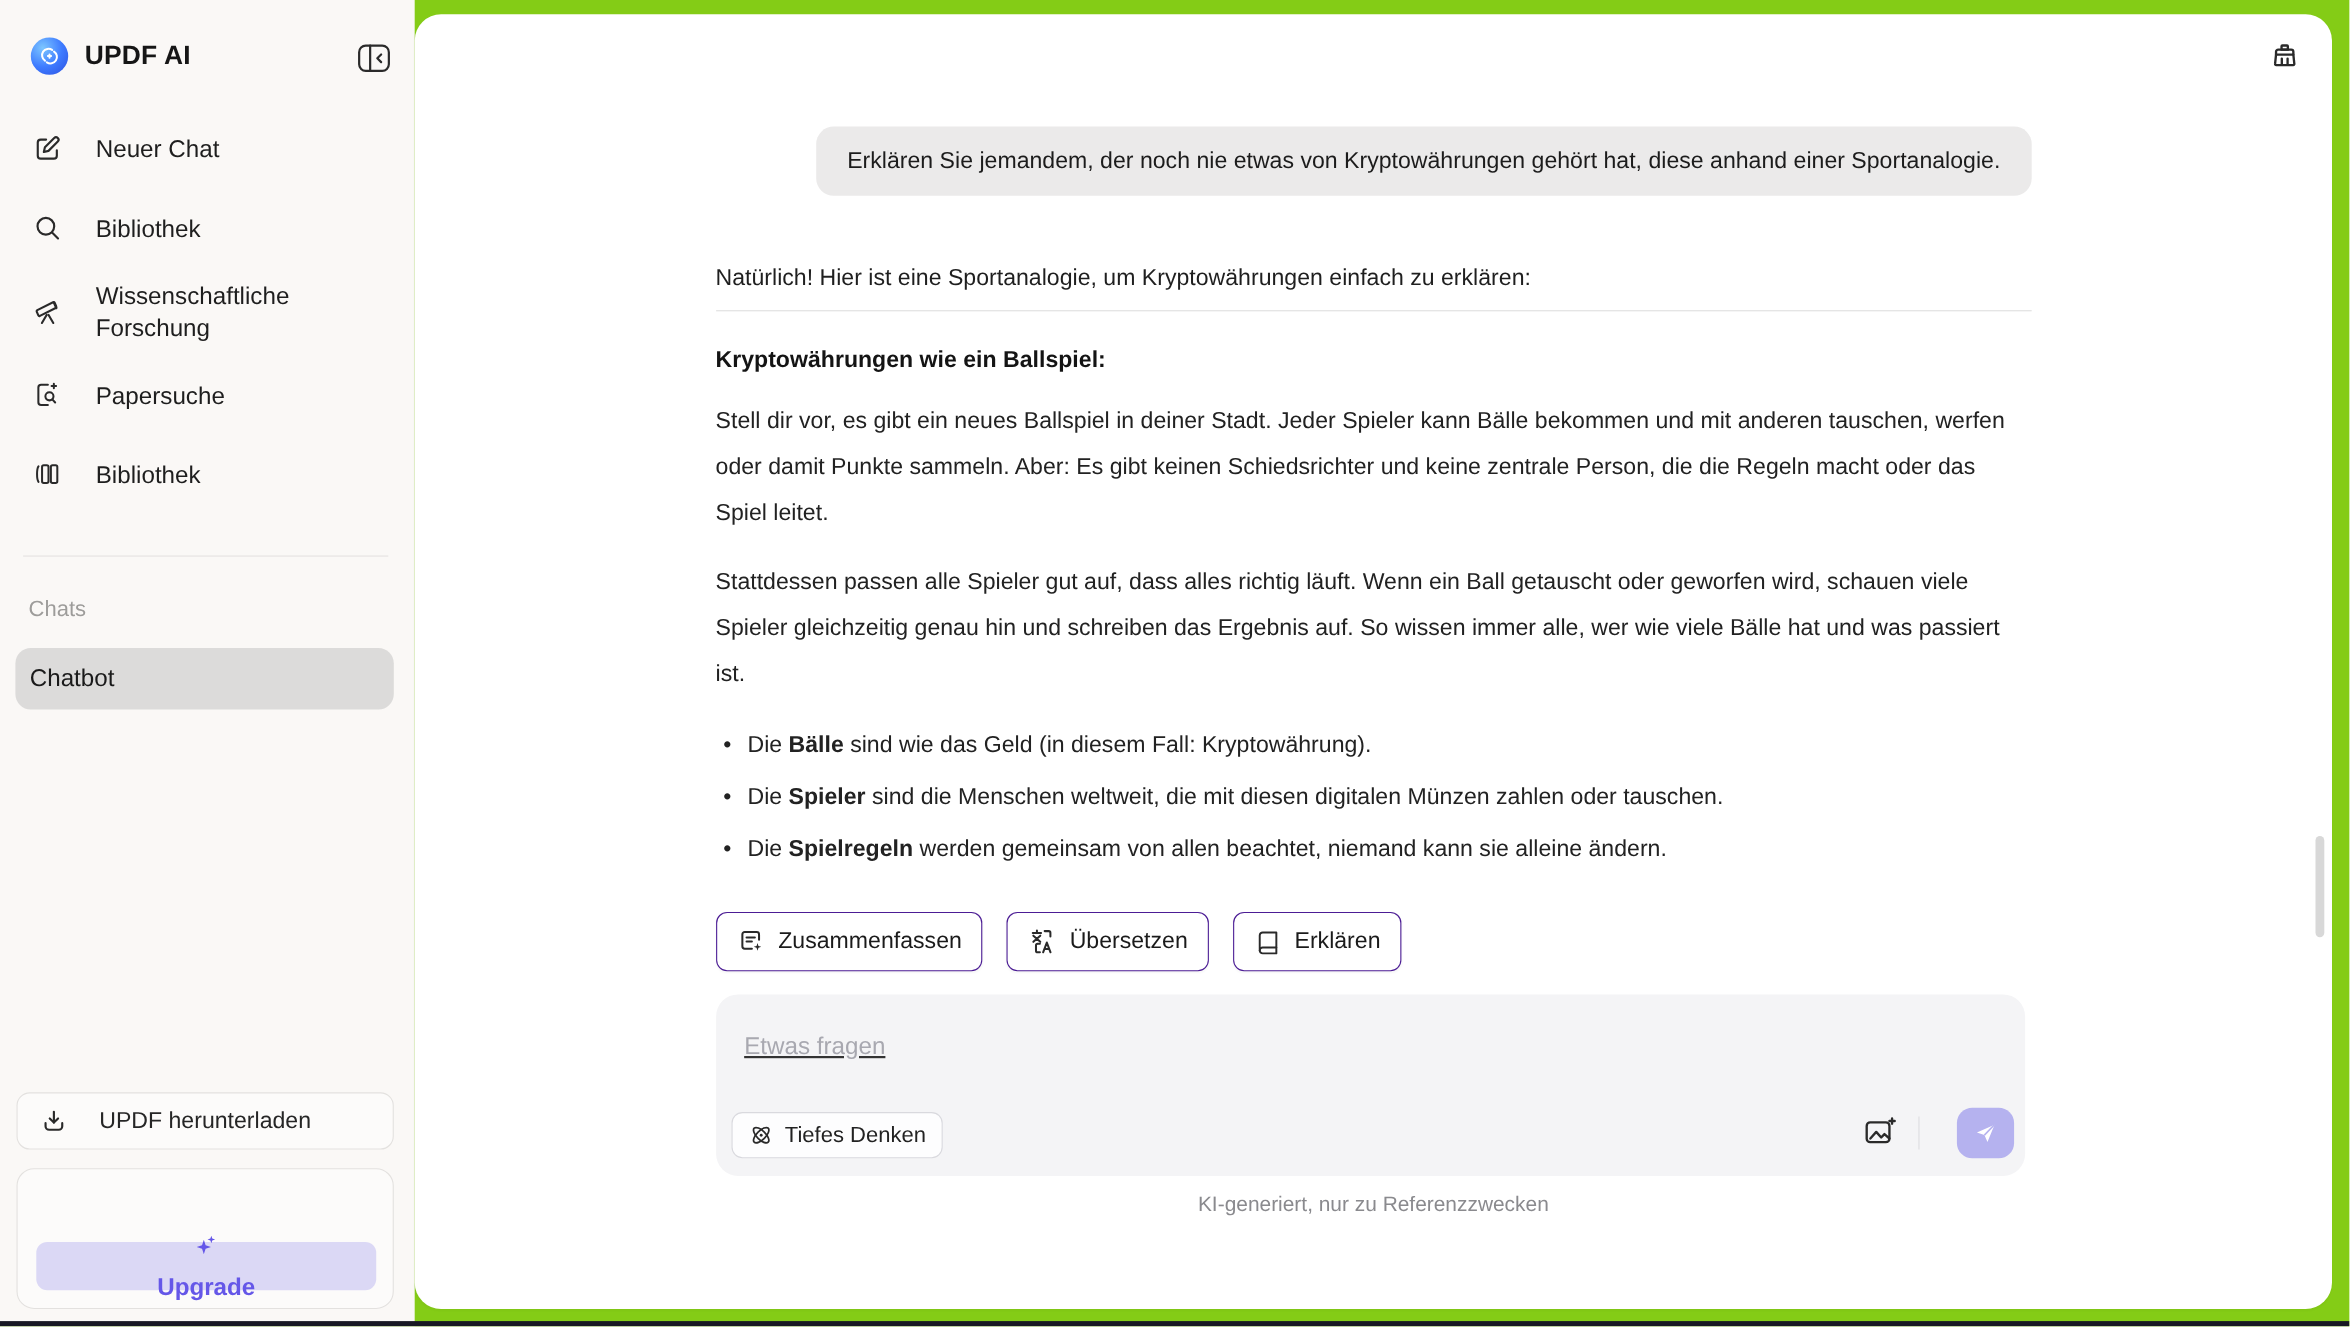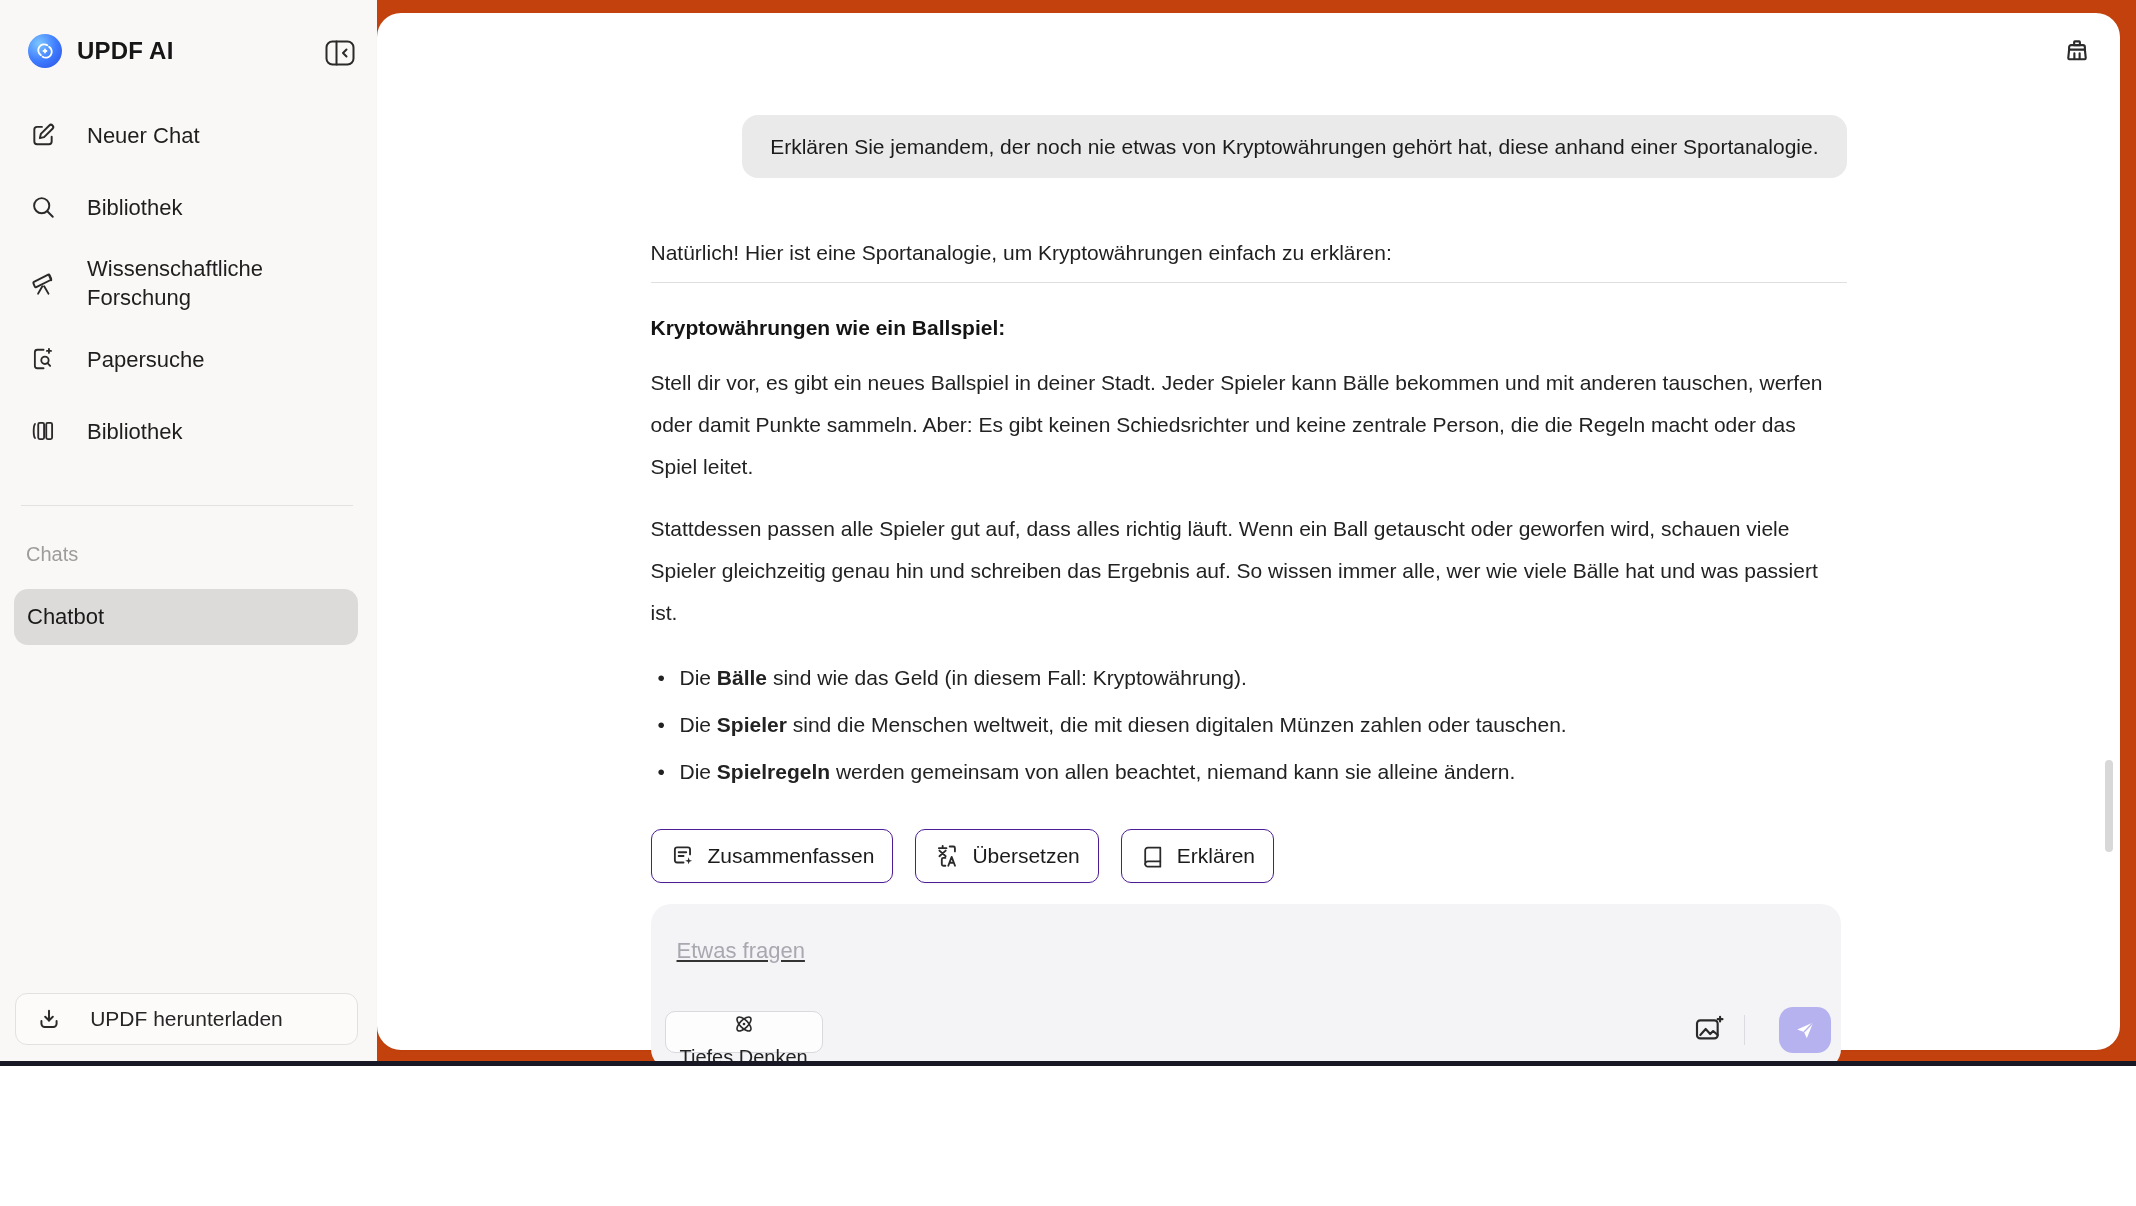--- a/index.html
+++ b/index.html
@@ -1,16 +1,16 @@
 <!DOCTYPE html>
 <html><head>
 <meta charset="utf-8">
 <style>
   html,body{margin:0;padding:0;}
-  .stage{position:relative;width:2136px;height:1066px;background:#c2410c;
+  .stage{position:relative;width:2136px;height:1206px;background:#84cc16;
          font-family:"Liberation Sans",sans-serif;color:#1F1F1F;overflow:hidden;}
 
   
   .sidebar{position:absolute;left:0;top:0;width:377px;height:1206px;background:#FAF8F6;}
   .logo-row{position:absolute;left:28px;top:34px;display:flex;align-items:center;gap:15px;}
   .logo-badge{width:34px;height:34px;border-radius:50%;
       background:radial-gradient(circle at 32% 28%,#7CC6FF 0%,#3E7BFF 52%,#2B4FE0 100%);
       display:flex;align-items:center;justify-content:center;}
   .brand-name{font-size:24px;font-weight:800;letter-spacing:.2px;color:#161616;}
   .collapse-btn{position:absolute;right:22px;top:40px;width:30px;height:26px;cursor:pointer;}
@@ -60,21 +60,21 @@
       box-shadow:0 1px 2px rgba(0,0,0,.04);display:flex;align-items:center;gap:12px;
       padding:0 18px;font-size:21px;color:#1B1B1B;cursor:pointer;}
 
   .composer{margin-top:21px;width:1190px;height:165px;background:#F4F4F6;border-radius:20px;
       position:relative;box-sizing:border-box;}
   .composer textarea{position:absolute;left:24px;top:32px;right:24px;height:66px;background:transparent;
       border:none;outline:none;resize:none;font-family:"Liberation Sans",sans-serif;font-size:22px;color:#333;text-decoration:underline;}
   .composer textarea::placeholder{color:#A8A8B0;}
   .deep-btn{position:absolute;left:14px;bottom:16px;height:40px;border:1px solid #D9D9DE;background:#FDFDFE;
       border-radius:10px;display:flex;align-items:center;gap:10px;padding:0 14px;font-size:20px;color:#222;
-      cursor:pointer;flex-direction:column;}
+      cursor:pointer;}
   .img-btn{position:absolute;right:116px;bottom:24px;width:32px;height:32px;cursor:pointer;}
   .composer .vsep{position:absolute;right:96px;bottom:24px;width:1px;height:30px;background:#DCDCE0;}
   .send-btn{position:absolute;right:10px;bottom:16px;width:52px;height:46px;border-radius:14px;
       background:#B5B2EF;display:flex;align-items:center;justify-content:center;cursor:pointer;}
 
   .disclaimer{margin-top:16px;text-align:center;font-size:19px;color:#8A8A8E;}
 
   .scroll-thumb{position:absolute;right:7px;top:747px;width:8px;height:92px;border-radius:4px;
       background:#D8D8D8;cursor:pointer;}
 

